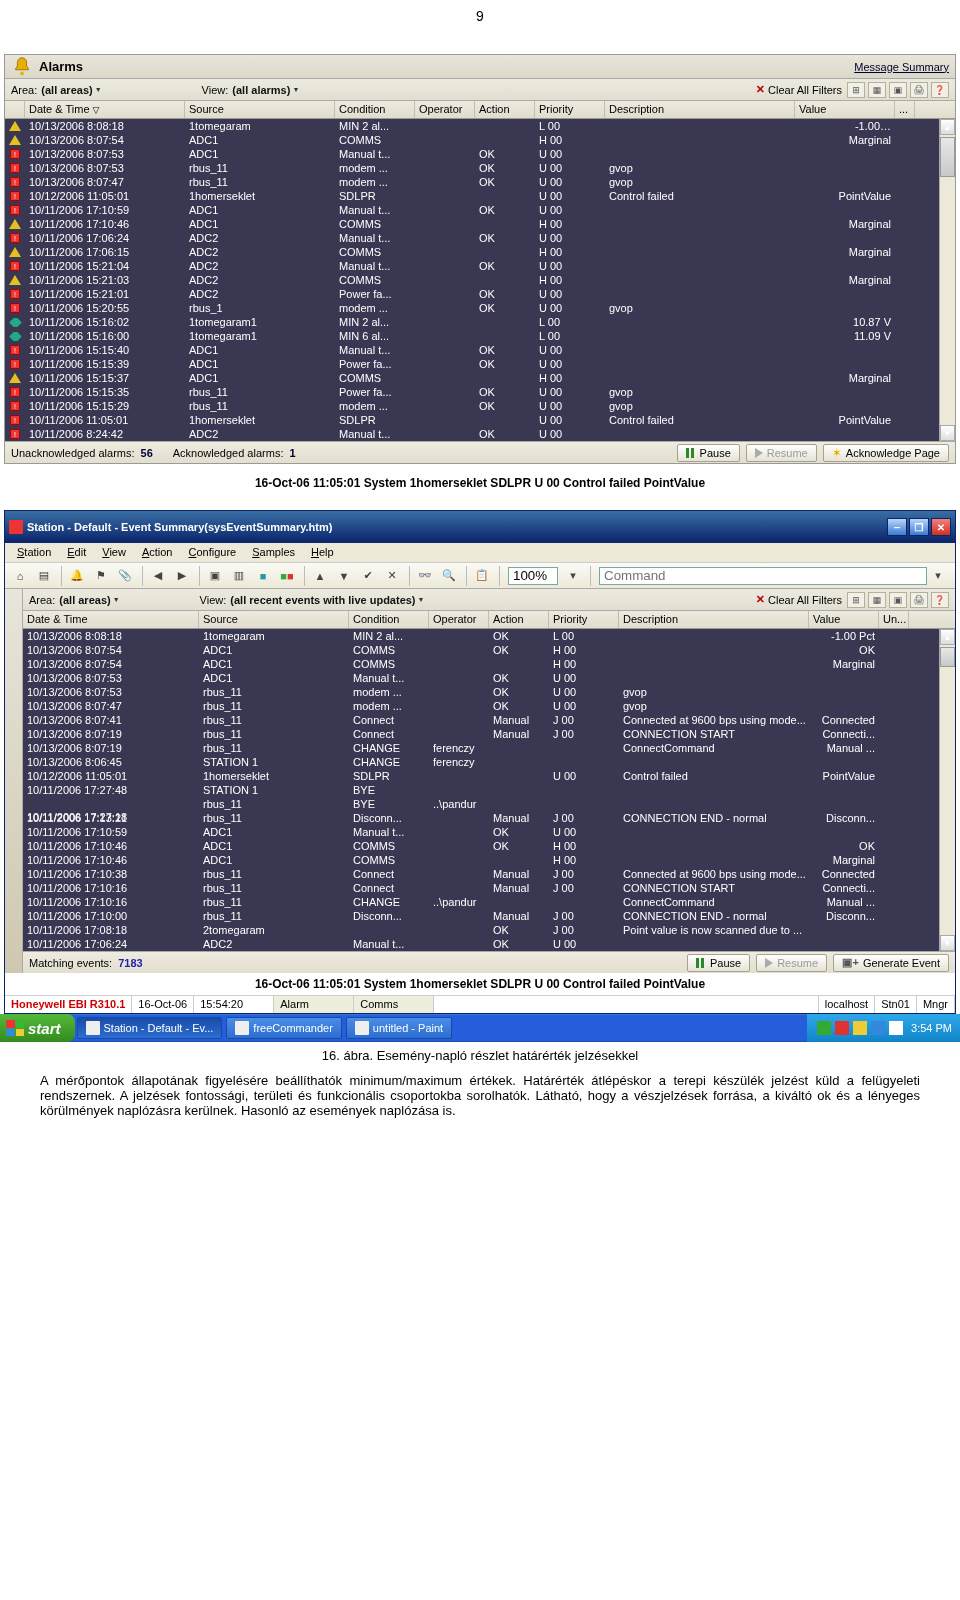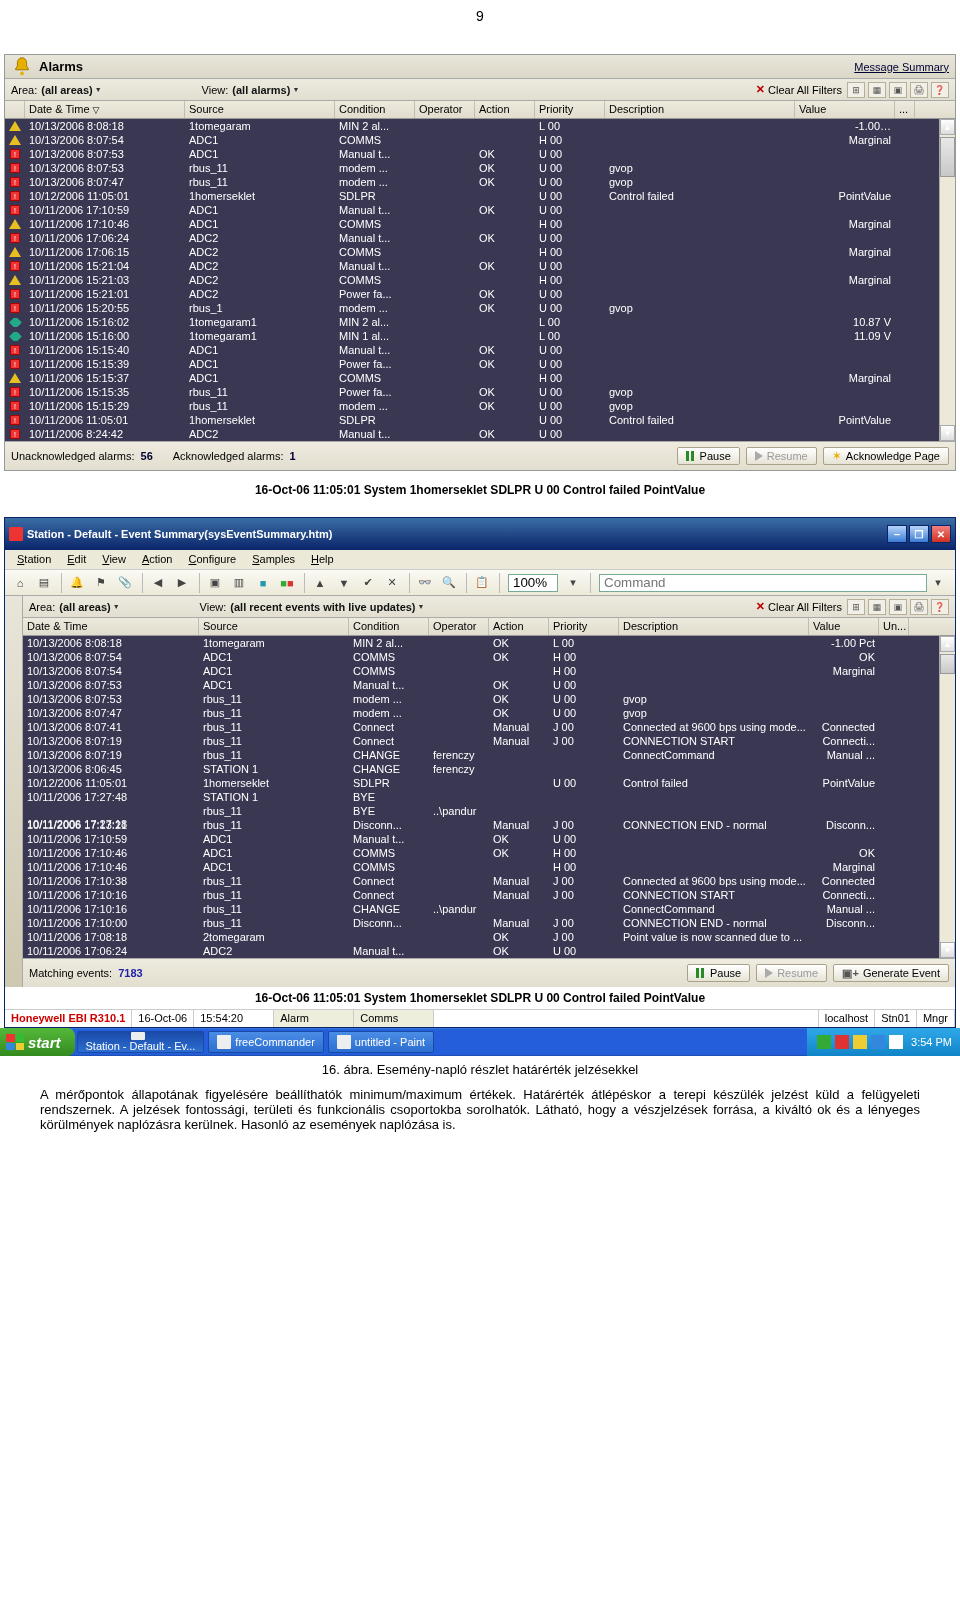--- a/index.html
+++ b/index.html
@@ -43,21 +43,21 @@
   .grid-row .c-icon { padding:0 2px; display:flex; align-items:center; justify-content:center;}
 
   .ico-sq-red { width:10px; height:10px; background:#e33; border:1px solid #a00; border-radius:1px; font-size:7px; color:#fff; display:flex;align-items:center;justify-content:center;}
   .ico-tri-yellow { width:0;height:0;border-left:6px solid transparent;border-right:6px solid transparent;border-bottom:10px solid #e6c020;}
   .ico-diamond { width:9px; height:9px; background:#2a8; transform:rotate(45deg); border-radius:1px;}
 
   .scrollbar-v { position:absolute; right:0; top:0; bottom:0; width:16px; background:#ece9d8; border-left:1px solid #aaa;}
   .scrollbar-v .arrow { height:16px; background:linear-gradient(#fff,#ddd); border:1px solid #aaa; display:flex;align-items:center;justify-content:center; font-size:8px;}
   .scrollbar-v .thumb { height:40px; background:linear-gradient(#e8e8e8,#c8c8c8); border:1px solid #999; margin-top:2px;}
 
-  .statusbar { display:flex; align-items:center; background: linear-gradient(#eeebdf,#e2dfd0); height: 22px; padding: 14px 6px; border-top:1px solid #aaa;}
+  .statusbar { display:flex; align-items:center; background: linear-gradient(#eeebdf,#e2dfd0); height: 22px; padding: 4px 6px; border-top:1px solid #aaa;}
   .statusbar .sbitem { margin-right: 20px; }
   .statusbar .val { color:#003; font-weight:bold; margin-left:6px;}
   .statusbar .spacer { flex:1;}
   .sbtn { display:inline-flex; align-items:center; background:linear-gradient(#fff,#e6e3d5); border:1px solid #a9a28a; height:18px; padding:0 8px; margin-left:6px; cursor:pointer; border-radius:2px;}
   .sbtn.dis{ color:#999; }
   .sbtn .ico { margin-right:4px; }
   .pause-ico { width:10px; height:10px; display:inline-block; }
   .pause-ico::before { content:""; display:inline-block; width:3px; height:10px; background:#2a8a2a; margin-right:2px;}
   .pause-ico::after { content:""; display:inline-block; width:3px; height:10px; background:#2a8a2a;}
   .resume-ico { width:0;height:0;border-left:8px solid #aaa;border-top:5px solid transparent;border-bottom:5px solid transparent; display:inline-block;}
@@ -93,21 +93,21 @@
   .honeywell { color:#c00; font-weight:bold; padding:2px 6px; border-right:1px solid #ccc;}
 
   .taskbar { display:flex; align-items:center; height:28px; background:linear-gradient(#3a81d6,#245edb 6%,#245edb 94%,#1a4aa8); }
   .taskbar .start { display:flex;align-items:center; background:linear-gradient(#54b93a,#338a1e); height:28px; padding:0 14px 0 6px; color:#fff; font-weight:bold; font-style:italic; font-size:15px; border-radius:0 8px 8px 0; cursor:pointer;}
   .taskbar .start .winlogo { width:18px;height:16px; margin-right:4px; display:grid; grid-template-columns:1fr 1fr; grid-template-rows:1fr 1fr; gap:1px;}
   .taskbar .start .winlogo span:nth-child(1){background:#e33;}
   .taskbar .start .winlogo span:nth-child(2){background:#3b3;}
   .taskbar .start .winlogo span:nth-child(3){background:#38d;}
   .taskbar .start .winlogo span:nth-child(4){background:#ec3;}
   .taskbar .task { display:flex; align-items:center; height:22px; background:linear-gradient(#4a8de6,#2c6ed0); margin:0 2px; padding:0 8px; color:#fff; border:1px solid #1a4aa8; border-radius:2px; cursor:pointer; font-size:11px;}
-  .taskbar .task.active { background:linear-gradient(#1a4aa8,#2c6ed0);flex-direction:column;}
+  .taskbar .task.active { background:linear-gradient(#1a4aa8,#2c6ed0);}
   .taskbar .task .tico { width:14px;height:14px; margin-right:4px; background:#eee; border-radius:1px;}
   .taskbar .tray { margin-left:auto; display:flex; align-items:center; background:linear-gradient(#2fa8e8,#1084c8); height:28px; padding:0 8px; color:#fff;}
   .taskbar .tray .trayico { width:14px;height:14px; margin:0 2px;}
   .taskbar .tray .clock { margin-left:6px; font-size:11px;}
 
   .figure-caption { text-align:center; font-size:13px; padding:6px 60px 8px 60px; }
   .bodytext { font-size:13px; padding:2px 40px; text-align:justify;}
 </style>
 </head>
 <body>
@@ -352,21 +352,21 @@
           <div class="cell c-pri">L 00</div>
           <div class="cell c-desc"></div>
           <div class="cell c-val" style="text-align: right;">10.87 V</div>
         </div>
         <div class="grid-row">
           <div class="cell c-icon">
             <span class="ico-diamond"></span>
           </div>
           <div class="cell c-dt">10/11/2006 15:16:00</div>
           <div class="cell c-src">1tomegaram1</div>
-          <div class="cell c-cond">MIN 1 al...</div>
+          <div class="cell c-cond">MIN 6 al...</div>
           <div class="cell c-op"></div>
           <div class="cell c-act"></div>
           <div class="cell c-pri">L 00</div>
           <div class="cell c-desc"></div>
           <div class="cell c-val" style="text-align: right;">11.09 V</div>
         </div>
         <div class="grid-row">
           <div class="cell c-icon">
             <span class="ico-sq-red">!</span>
           </div>

